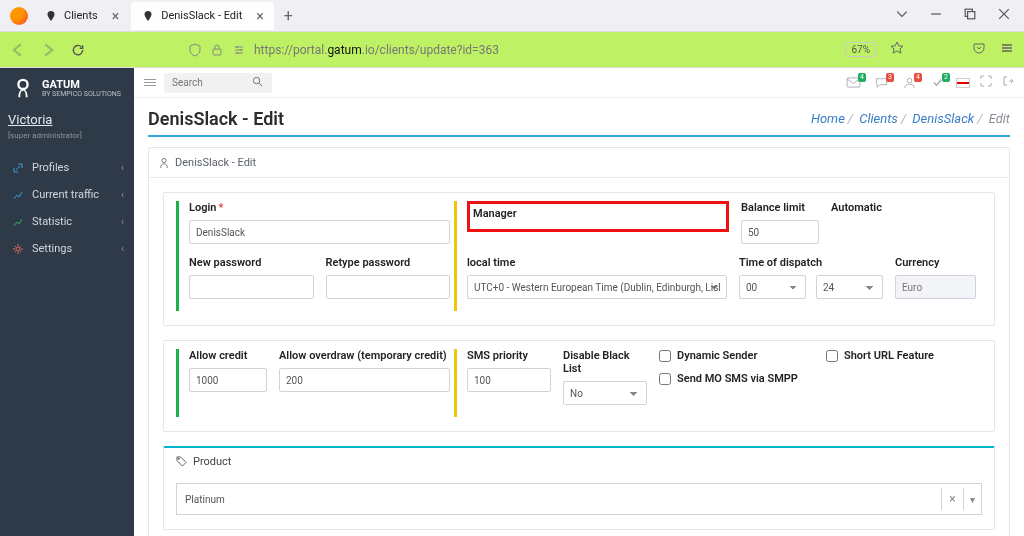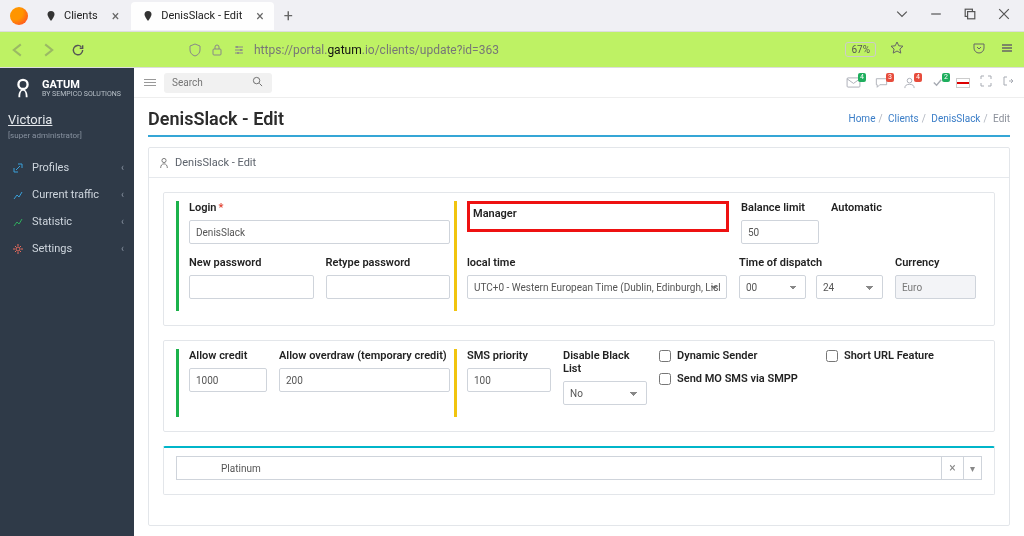--- a/index.html
+++ b/index.html
@@ -56,34 +56,34 @@
   .top-right { margin-left:auto; display:flex; align-items:center; gap:10px;}
   .badge { position:relative; width:18px; height:14px; display:inline-flex; align-items:center; justify-content:center; color:#a7abb3;}
   .badge .num { position:absolute; right:-4px; top:-3px; background:#e74c3c; color:#fff; font-size:7px; border-radius:2px; padding:0 2px; line-height:9px; min-width:8px; text-align:center;}
   .badge.green .num { background:#1fae5e;}
   .flag { width:14px; height:10px; background:linear-gradient(#fff 33%, #d00 33% 66%, #fff 66%); border:1px solid #ccc;}
   .tb-icon { color:#a7abb3; font-size:13px;}
 
   .content { flex:1; overflow:auto; padding:2px 14px 12px;}
   .page-head { display:flex; align-items:center; justify-content:space-between; padding:8px 0 6px;}
   .page-head h1 { font-size:18px; font-weight:600; color:#2c2c2c;}
-  .crumbs { font-size:10px; color:#8a8f99;}
+  .crumbs { font-size:13px; color:#8a8f99;font-style:italic;}
   .crumbs a { color:#3a7dc7; text-decoration:none;}
   .crumbs .sep { color:#b0b5bf; margin:0 3px;}
   .hr-blue { height:2px; background:#35a6d6; margin-bottom:10px;}
 
   .outer-card { border:1px solid #e3e6ea; border-radius:2px; }
   .outer-head { padding:8px 10px; border-bottom:1px solid #e6e9ed; display:flex; align-items:center; gap:6px; font-size:11px; color:#5c626b;}
   .outer-body { padding:14px 14px 16px;}
 
   .card { border:1px solid #e3e6ea; border-radius:2px; margin-bottom:14px;}
   .card.product { border-top:2px solid #00b5c9;}
   .card-head { padding:7px 12px; font-size:11px; color:#444; display:flex; align-items:center; gap:6px;}
   .card-body { padding:8px 12px 14px;}
-  .tok { display:flex; align-items:center; border:1px solid #cfd4db; border-radius:0; height:24px;padding-left:36px;}
+  .tok { display:flex; align-items:center; border:1px solid #cfd4db; border-radius:0; height:32px;}
   .tok span.lbl { flex:1; padding:0 8px; font-size:10px; color:#555;}
   .tok .x { width:22px; height:22px; border-left:1px solid #cfd4db; display:flex; align-items:center; justify-content:center; color:#888; font-size:12px;}
   .tok .dd { width:18px; height:22px; border-left:1px solid #cfd4db; display:flex; align-items:center; justify-content:center; color:#888; font-size:10px;}
 
   .cols { display:flex; }
   .col1 { width:278px; border-left:3px solid #1bb24b; padding-left:10px; padding-right:4px;}
   .col2 { flex:1; border-left:3px solid #f1c40f; padding-left:10px; padding-right:6px;}
 
   .row { display:flex; gap:12px; margin-bottom:12px;}
   .field { flex:1; }
@@ -398,20 +398,27 @@
                           <label>Short URL Feature</label>
                         </div>
                   </div>
                 </div>
               </div>
             </div>
            </div>
           </div>
 
           <div class="card product">
+            <div class="card-head">
+                <svg viewBox="0 0 12 12" width="11" height="11">
+                  <path d="M1 5V1h4l6 6-4 4z" fill="none" stroke="#555"></path>
+                  <circle cx="3" cy="3" r="1" fill="#555"></circle>
+                </svg>
+                <span>Product</span>
+              </div>
             <div class="card-body">
               <div class="tok">
                 <span class="lbl">Platinum</span>
                 <span class="x">×</span>
                 <span class="dd">▾</span>
               </div>
             </div>
           </div>
 
         </div>

